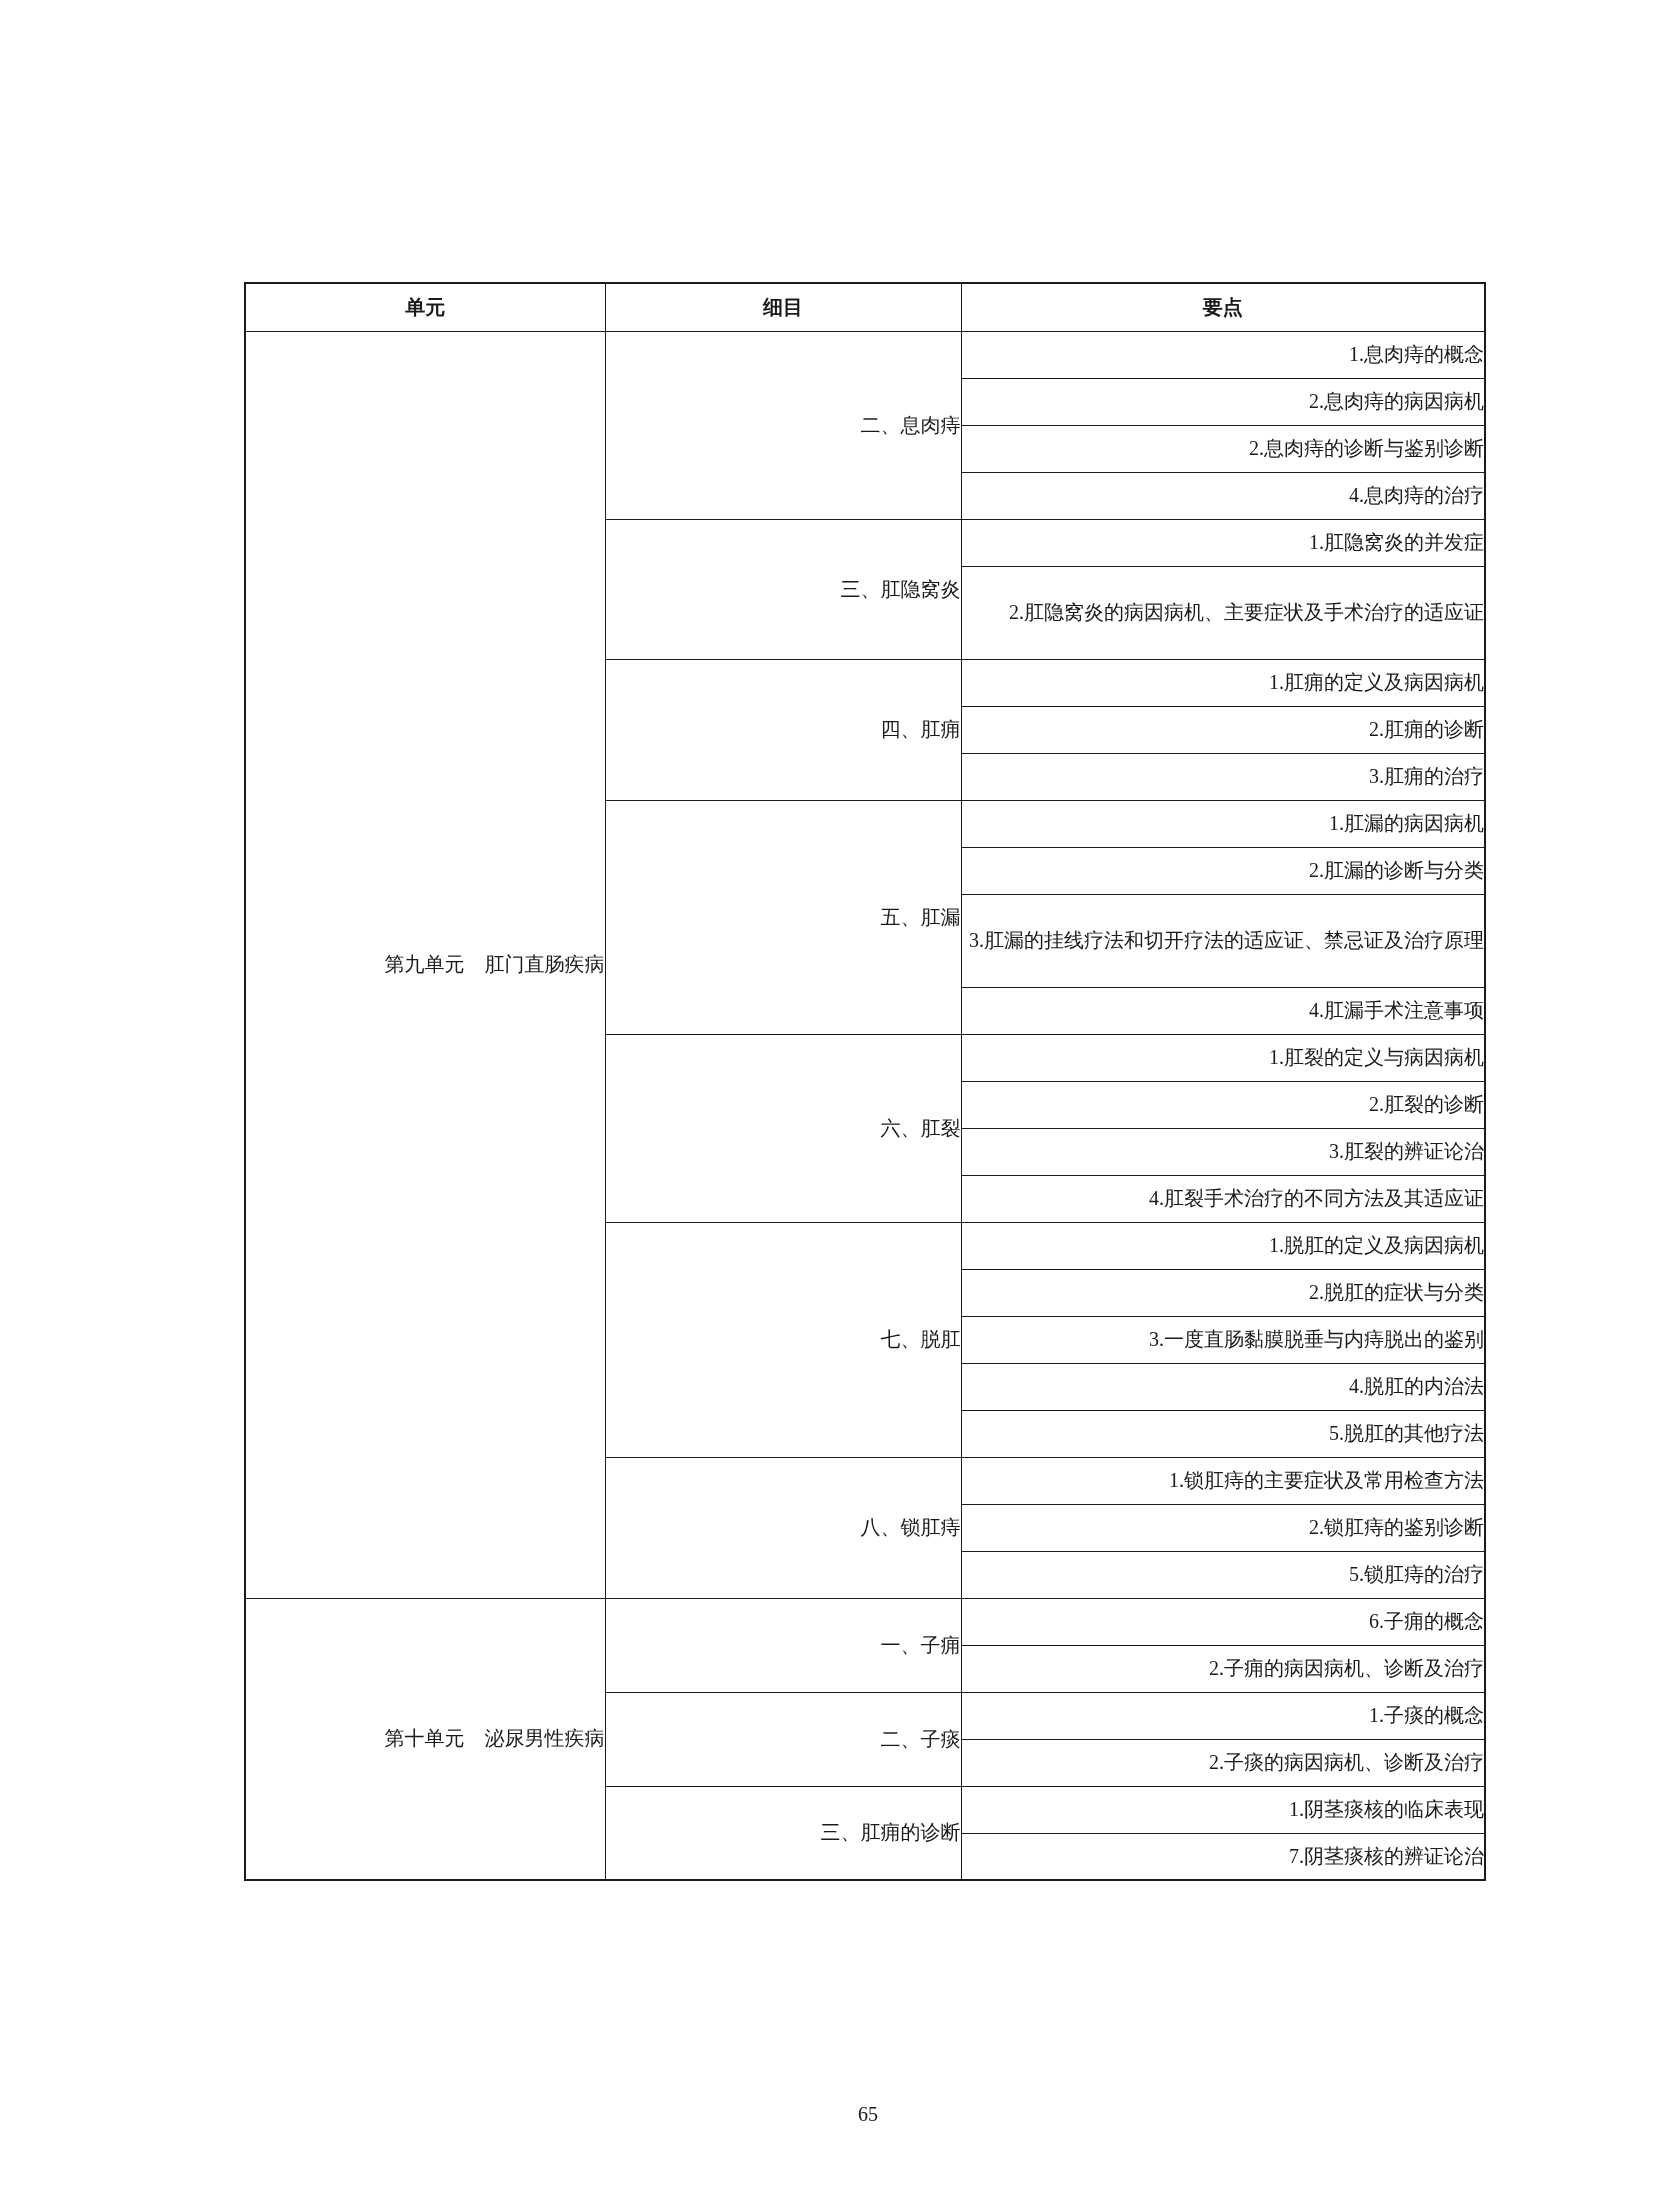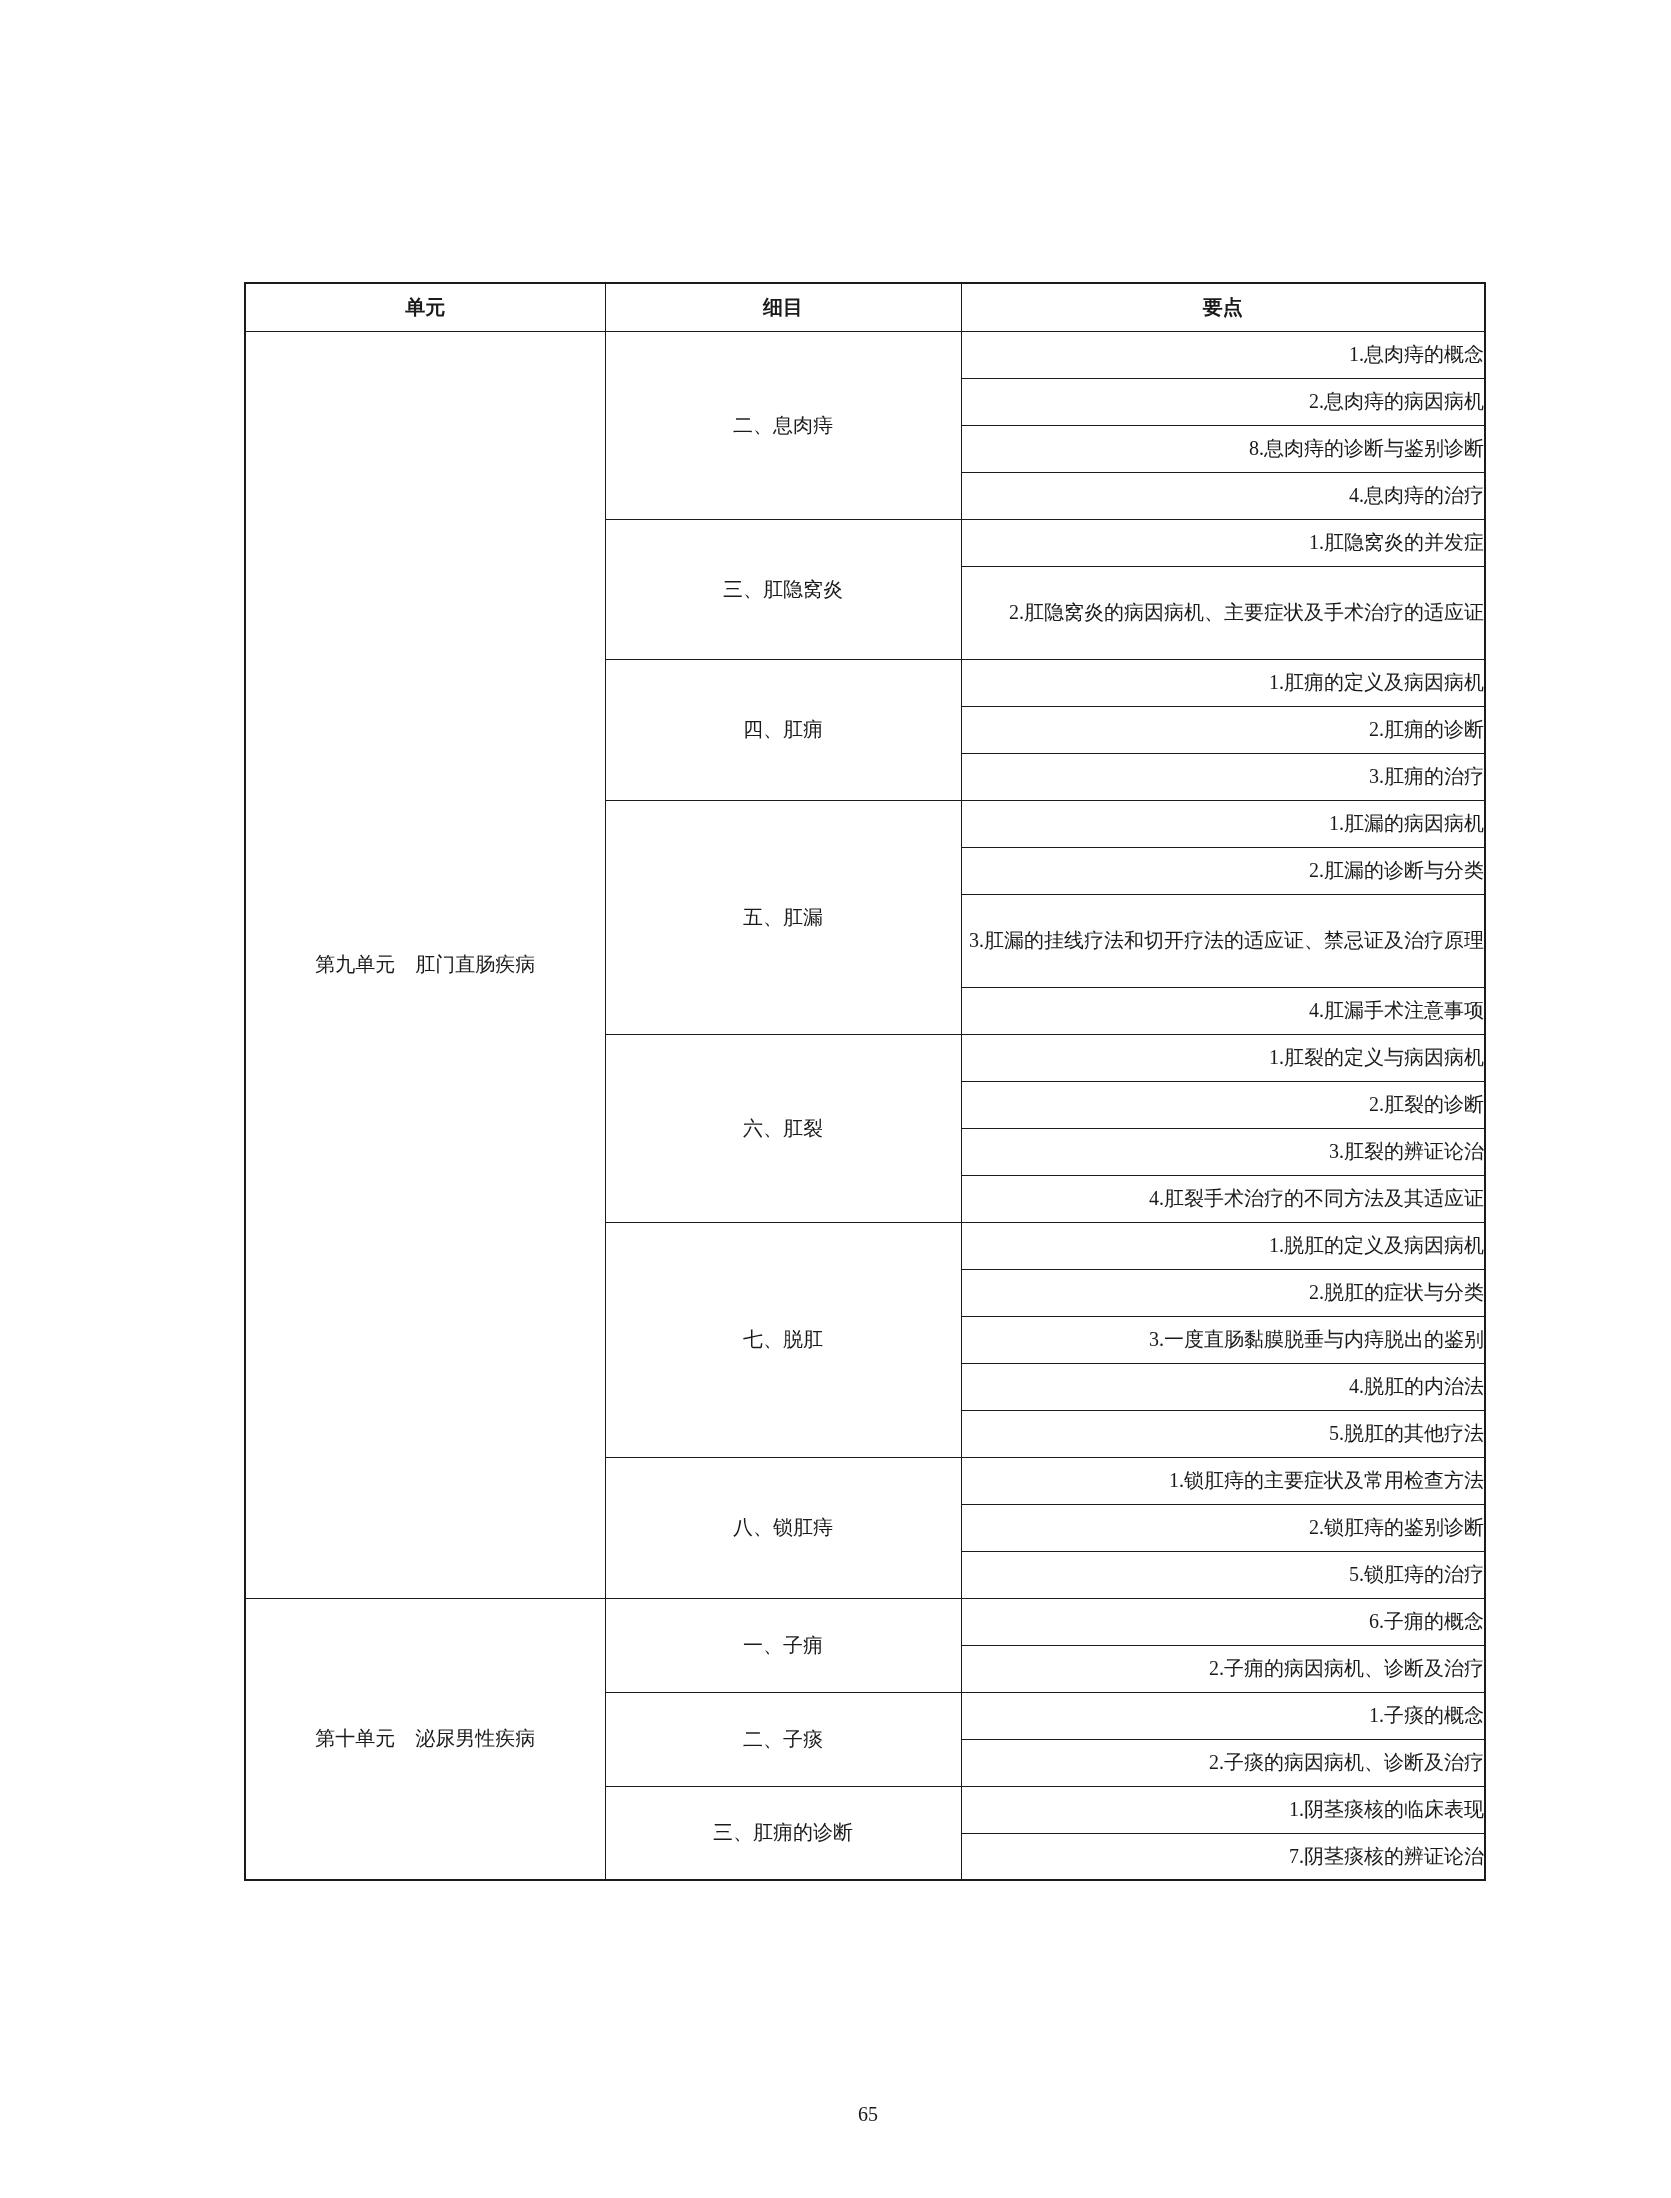--- a/index.html
+++ b/index.html
@@ -43,21 +43,21 @@
   col.c3 { width: 524px; }
   tr.hdr { height: 48px; }
   tr.h1  { height: 47px; }
   tr.h2  { height: 93px; }
   th.hcell {
     font-weight: bold;
     font-size: 21px;
     text-align: center;
   }
   td.c-unit, td.c-item {
-    text-align: center;
+    text-align: right;
     padding-left: 13.4px;
     padding-right: 5.7px;
   }
   td.c-point {
     text-align: right;
     padding-left: 11.5px;
     padding-right: 9.6px;
   }
   .pageno {
     position: absolute;
@@ -92,21 +92,21 @@
 
         <tr class="h1">
           <td class="c-unit" rowspan="25">第九单元　肛门直肠疾病</td>
           <td class="c-item" rowspan="4">二、息肉痔</td>
           <td class="c-point">1.息肉痔的概念</td>
         </tr>
         <tr class="h1">
           <td class="c-point">2.息肉痔的病因病机</td>
         </tr>
         <tr class="h1">
-          <td class="c-point">8.息肉痔的诊断与鉴别诊断</td>
+          <td class="c-point">2.息肉痔的诊断与鉴别诊断</td>
         </tr>
         <tr class="h1">
           <td class="c-point">4.息肉痔的治疗</td>
         </tr>
 
         <tr class="h1">
           <td class="c-item" rowspan="2">三、肛隐窝炎</td>
           <td class="c-point">1.肛隐窝炎的并发症</td>
         </tr>
         <tr class="h2">

